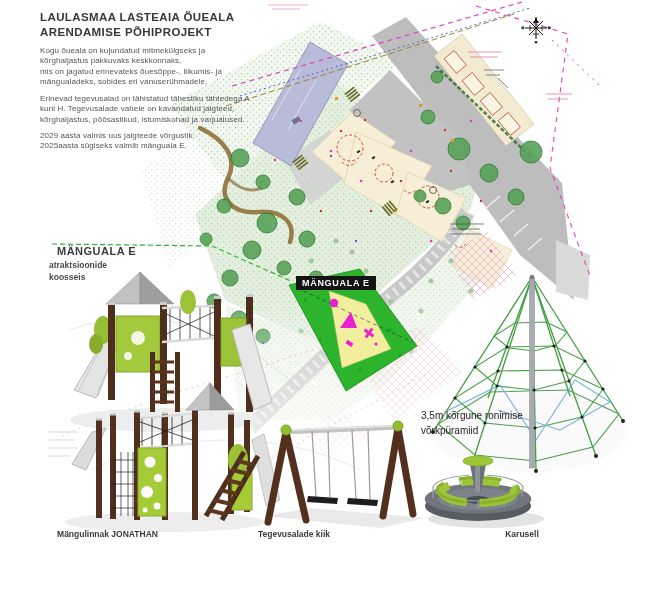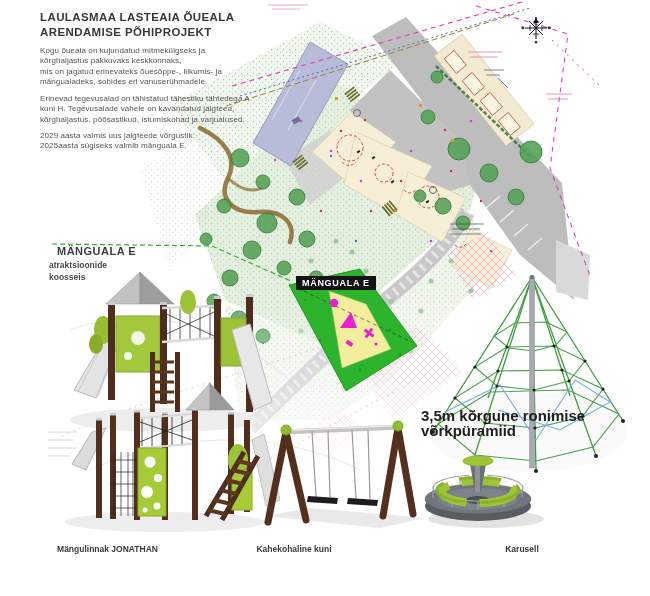--- a/index.html
+++ b/index.html
@@ -7,22 +7,22 @@
        font-family:"Liberation Sans",sans-serif;overflow:hidden}
   .txt{position:absolute;white-space:pre-line}
   #title{left:40px;top:10px;font-size:11.5px;line-height:15px;font-weight:bold;
          color:#383838;letter-spacing:.4px}
   .para{left:40px;width:215px;font-size:8px;line-height:10.3px;color:#555;letter-spacing:.1px}
   #p1{top:46px}#p2{top:94px}#p3{top:131px}
   #area-title{left:57px;top:245px;font-size:11px;font-weight:bold;color:#3c3c3c;letter-spacing:.5px}
   #area-sub{left:49px;top:260px;font-size:8.5px;font-weight:bold;line-height:11.5px;color:#4a4a4a}
   #map-label{position:absolute;left:296px;top:276px;background:#141414;color:#fff;
              font-size:9px;font-weight:bold;letter-spacing:.7px;padding:2px 6px}
-  #pyr-note{left:421px;top:408px;font-size:15px;line-height:15px;font-weight:bold;color:#1e1e1e}
-  .prod{position:absolute;top:544px;font-size:8.5px;font-weight:bold;color:#3a3a3a;text-align:center}
+  #pyr-note{left:421px;top:408px;font-size:10px;line-height:15px;font-weight:normal;color:#1e1e1e}
+  .prod{position:absolute;top:529px;font-size:8.5px;font-weight:bold;color:#3a3a3a;text-align:center}
   #prod0{left:40px;width:135px}#prod1{left:244px;width:100px}#prod2{left:486px;width:72px}
   svg{position:absolute;left:0;top:0}
 </style>
 </head>
 <body>
 
 <svg width="650" height="596" viewBox="0 0 650 596">
   <defs>
     <pattern id="speck" width="6" height="6" patternUnits="userSpaceOnUse">
       <rect width="6" height="6" fill="none"></rect>
@@ -453,14 +453,14 @@
 <div class="txt" id="area-title">MÄNGUALA E</div>
 <div class="txt" id="area-sub">atraktsioonide
 koosseis</div>
 
 <div id="map-label">MÄNGUALA E</div>
 
 <div class="txt" id="pyr-note">3,5m kõrgune ronimise
 võrkpüramiid</div>
 
 <div class="prod" id="prod0">Mängulinnak JONATHAN</div>
-<div class="prod" id="prod1">Kahekohaline kuni</div>
+<div class="prod" id="prod1">Tegevusalade kiik</div>
 <div class="prod" id="prod2">Karusell</div>
 
 </body></html>

